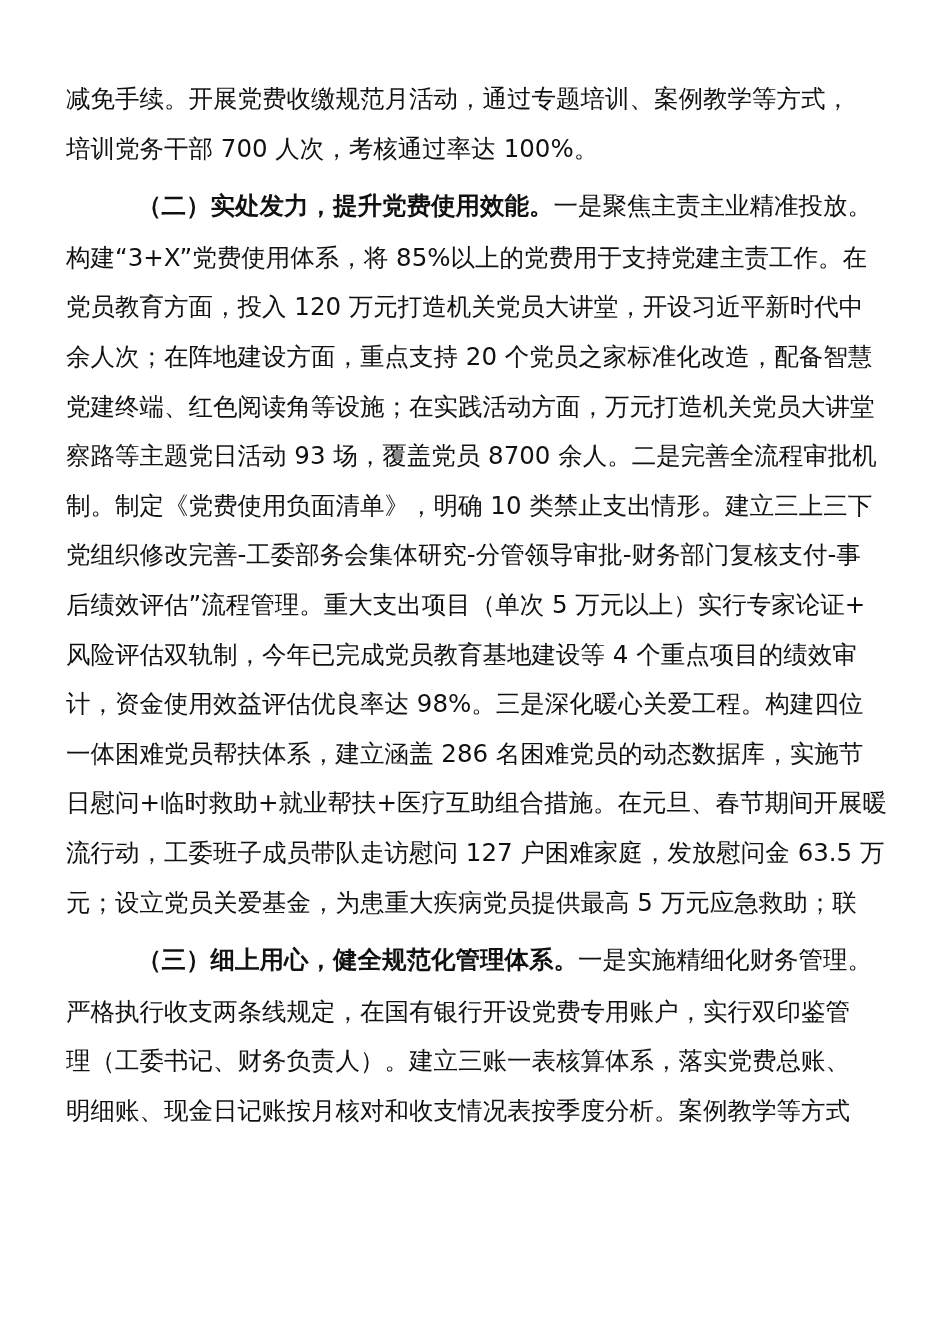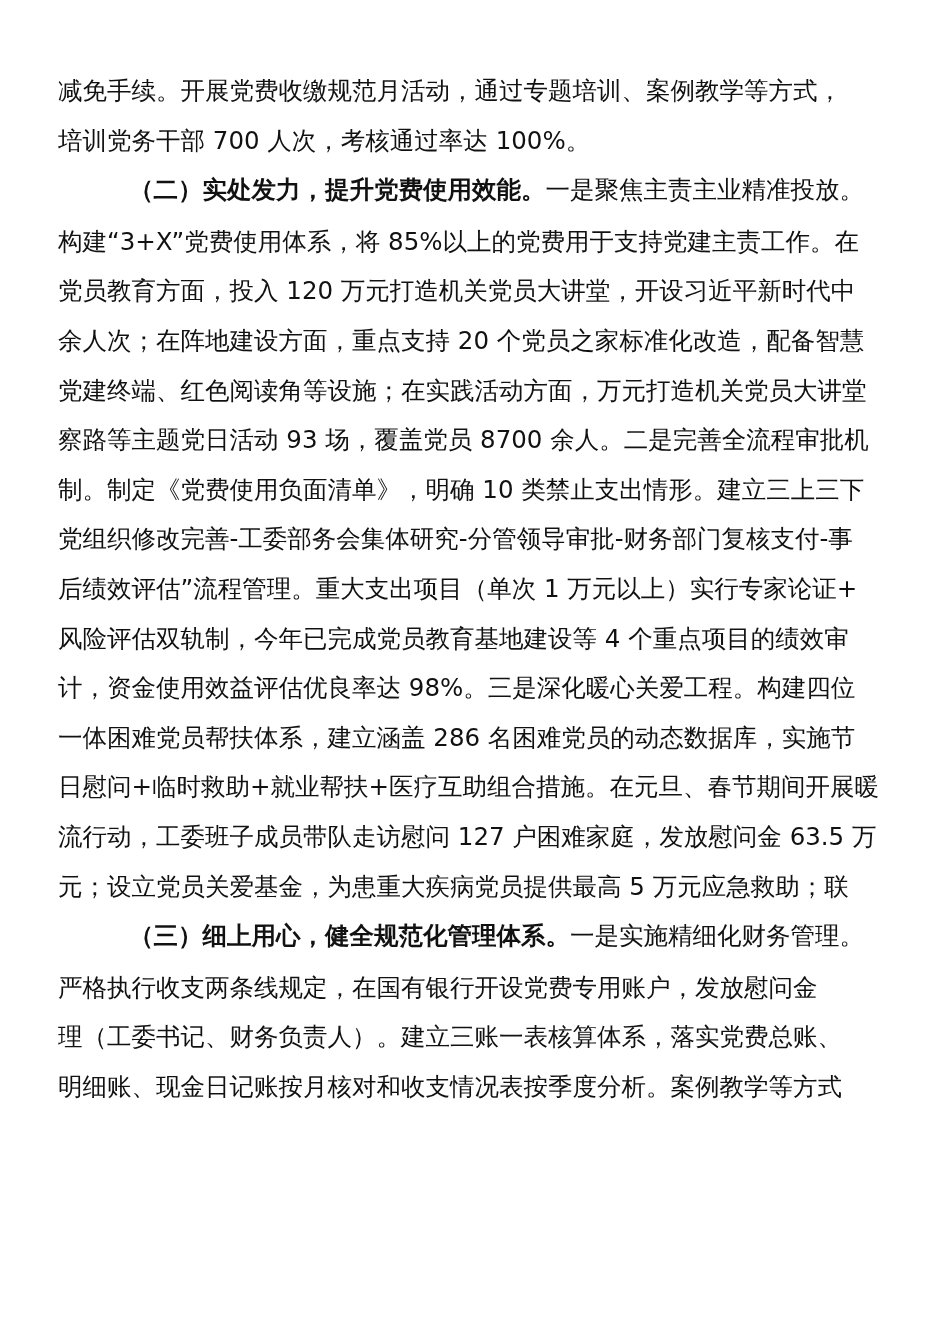--- a/index.html
+++ b/index.html
@@ -7,21 +7,21 @@
     .page {
       position: absolute;
       left: 58px;
       top: 66px;
       width: 836px;
       font-family: "DejaVu Sans", "Liberation Sans", sans-serif;
       font-size: 24.5px;
       color: #111111;
       line-height: 49.6px;
     }
-    .para { margin: 0; text-align: justify; text-align-last: left; }
+    .para { margin: 8px; text-align: justify; text-align-last: left; }
     .lead { font-weight: bold; font-family: Liberation Mono, monospace; }
     .line { display: block; white-space: nowrap; overflow: hidden; }
   </style>
 </head>
 <body>
 
 <div class="page">
 
   <div class="para">
     <span class="line">减免手续。开展党费收缴规范月活动，通过专题培训、案例教学等方式，</span>
@@ -30,29 +30,29 @@
 
   <div class="para">
     <span class="line" style="padding-left:2.9em;"><span class="lead">（二）实处发力，提升党费使用效能。</span><span>一是聚焦主责主业精准投放。</span></span>
     <span class="line">构建“3+X”党费使用体系，将 85%以上的党费用于支持党建主责工作。在</span>
     <span class="line">党员教育方面，投入 120 万元打造机关党员大讲堂，开设习近平新时代中</span>
     <span class="line">余人次；在阵地建设方面，重点支持 20 个党员之家标准化改造，配备智慧</span>
     <span class="line">党建终端、红色阅读角等设施；在实践活动方面，万元打造机关党员大讲堂</span>
     <span class="line">察路等主题党日活动 93 场，覆盖党员 8700 余人。二是完善全流程审批机</span>
     <span class="line">制。制定《党费使用负面清单》，明确 10 类禁止支出情形。建立三上三下</span>
     <span class="line">党组织修改完善-工委部务会集体研究-分管领导审批-财务部门复核支付-事</span>
-    <span class="line">后绩效评估”流程管理。重大支出项目（单次 1 万元以上）实行专家论证+</span>
+    <span class="line">后绩效评估”流程管理。重大支出项目（单次 5 万元以上）实行专家论证+</span>
     <span class="line">风险评估双轨制，今年已完成党员教育基地建设等 4 个重点项目的绩效审</span>
     <span class="line">计，资金使用效益评估优良率达 98%。三是深化暖心关爱工程。构建四位</span>
     <span class="line">一体困难党员帮扶体系，建立涵盖 286 名困难党员的动态数据库，实施节</span>
     <span class="line">日慰问+临时救助+就业帮扶+医疗互助组合措施。在元旦、春节期间开展暖</span>
     <span class="line">流行动，工委班子成员带队走访慰问 127 户困难家庭，发放慰问金 63.5 万</span>
     <span class="line">元；设立党员关爱基金，为患重大疾病党员提供最高 5 万元应急救助；联</span>
   </div>
 
   <div class="para">
     <span class="line" style="padding-left:2.9em;"><span class="lead">（三）细上用心，健全规范化管理体系。</span><span>一是实施精细化财务管理。</span></span>
-    <span class="line">严格执行收支两条线规定，在国有银行开设党费专用账户，发放慰问金</span>
+    <span class="line">严格执行收支两条线规定，在国有银行开设党费专用账户，实行双印鉴管</span>
     <span class="line">理（工委书记、财务负责人）。建立三账一表核算体系，落实党费总账、</span>
     <span class="line">明细账、现金日记账按月核对和收支情况表按季度分析。案例教学等方式</span>
   </div>
 
 </div>
 
 </body></html>

